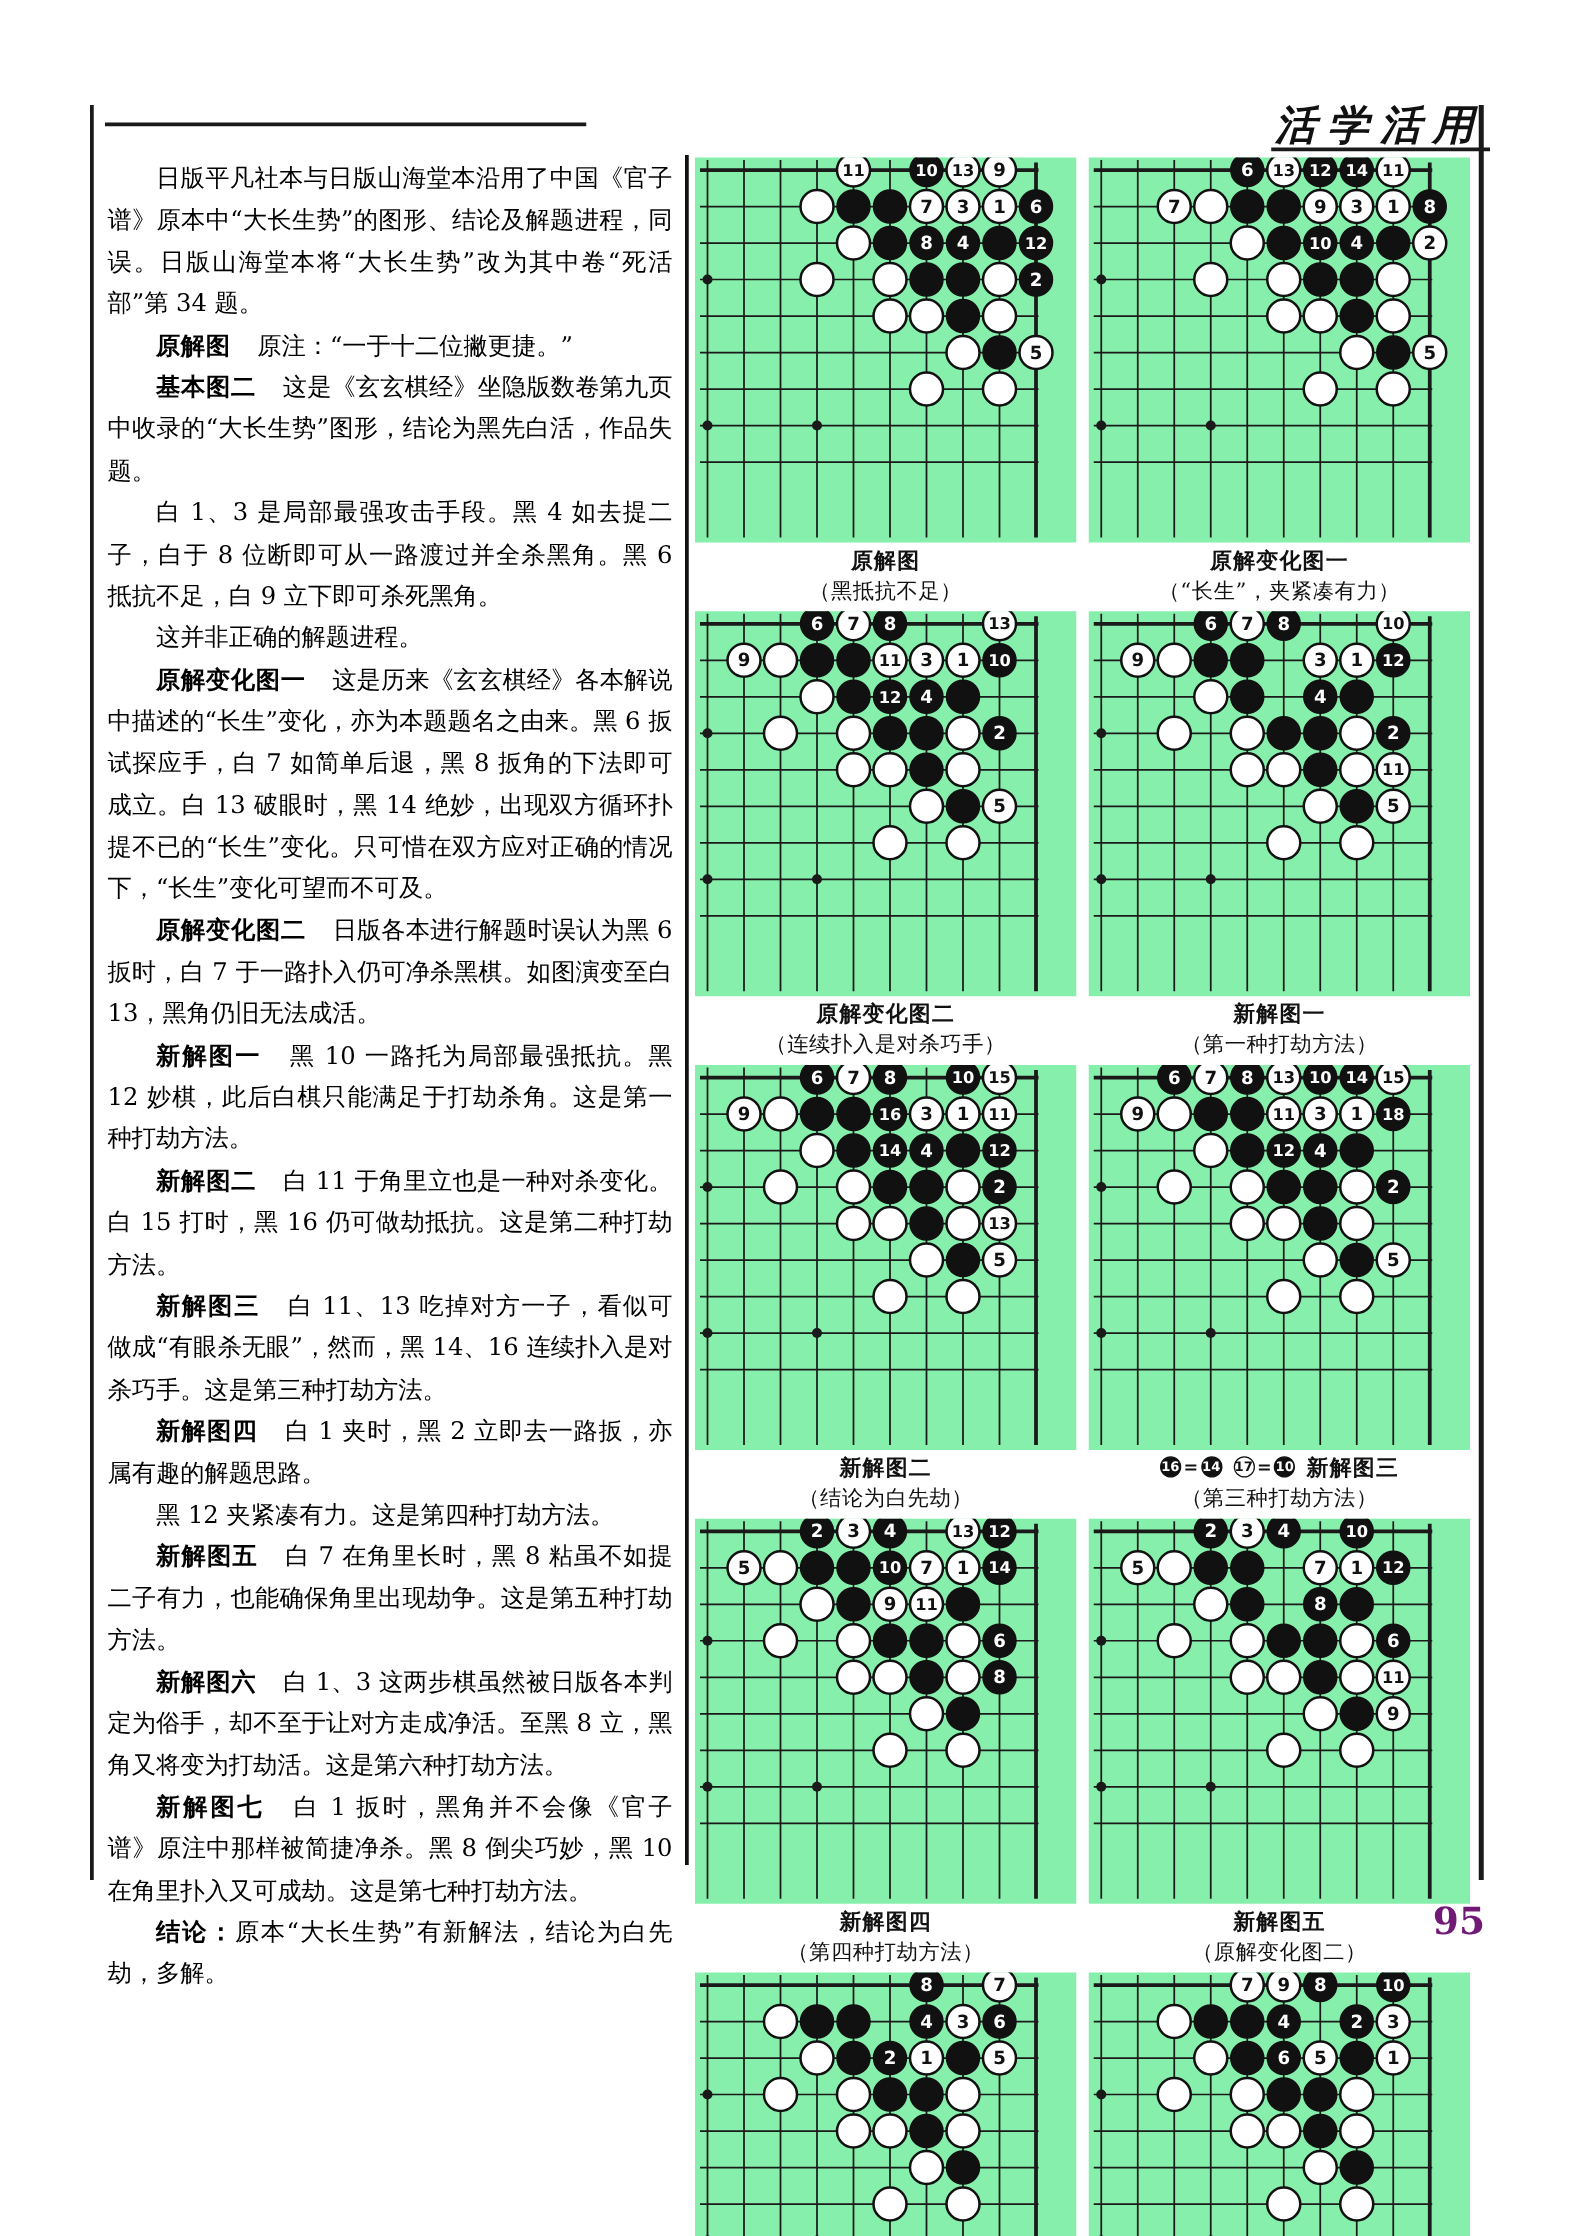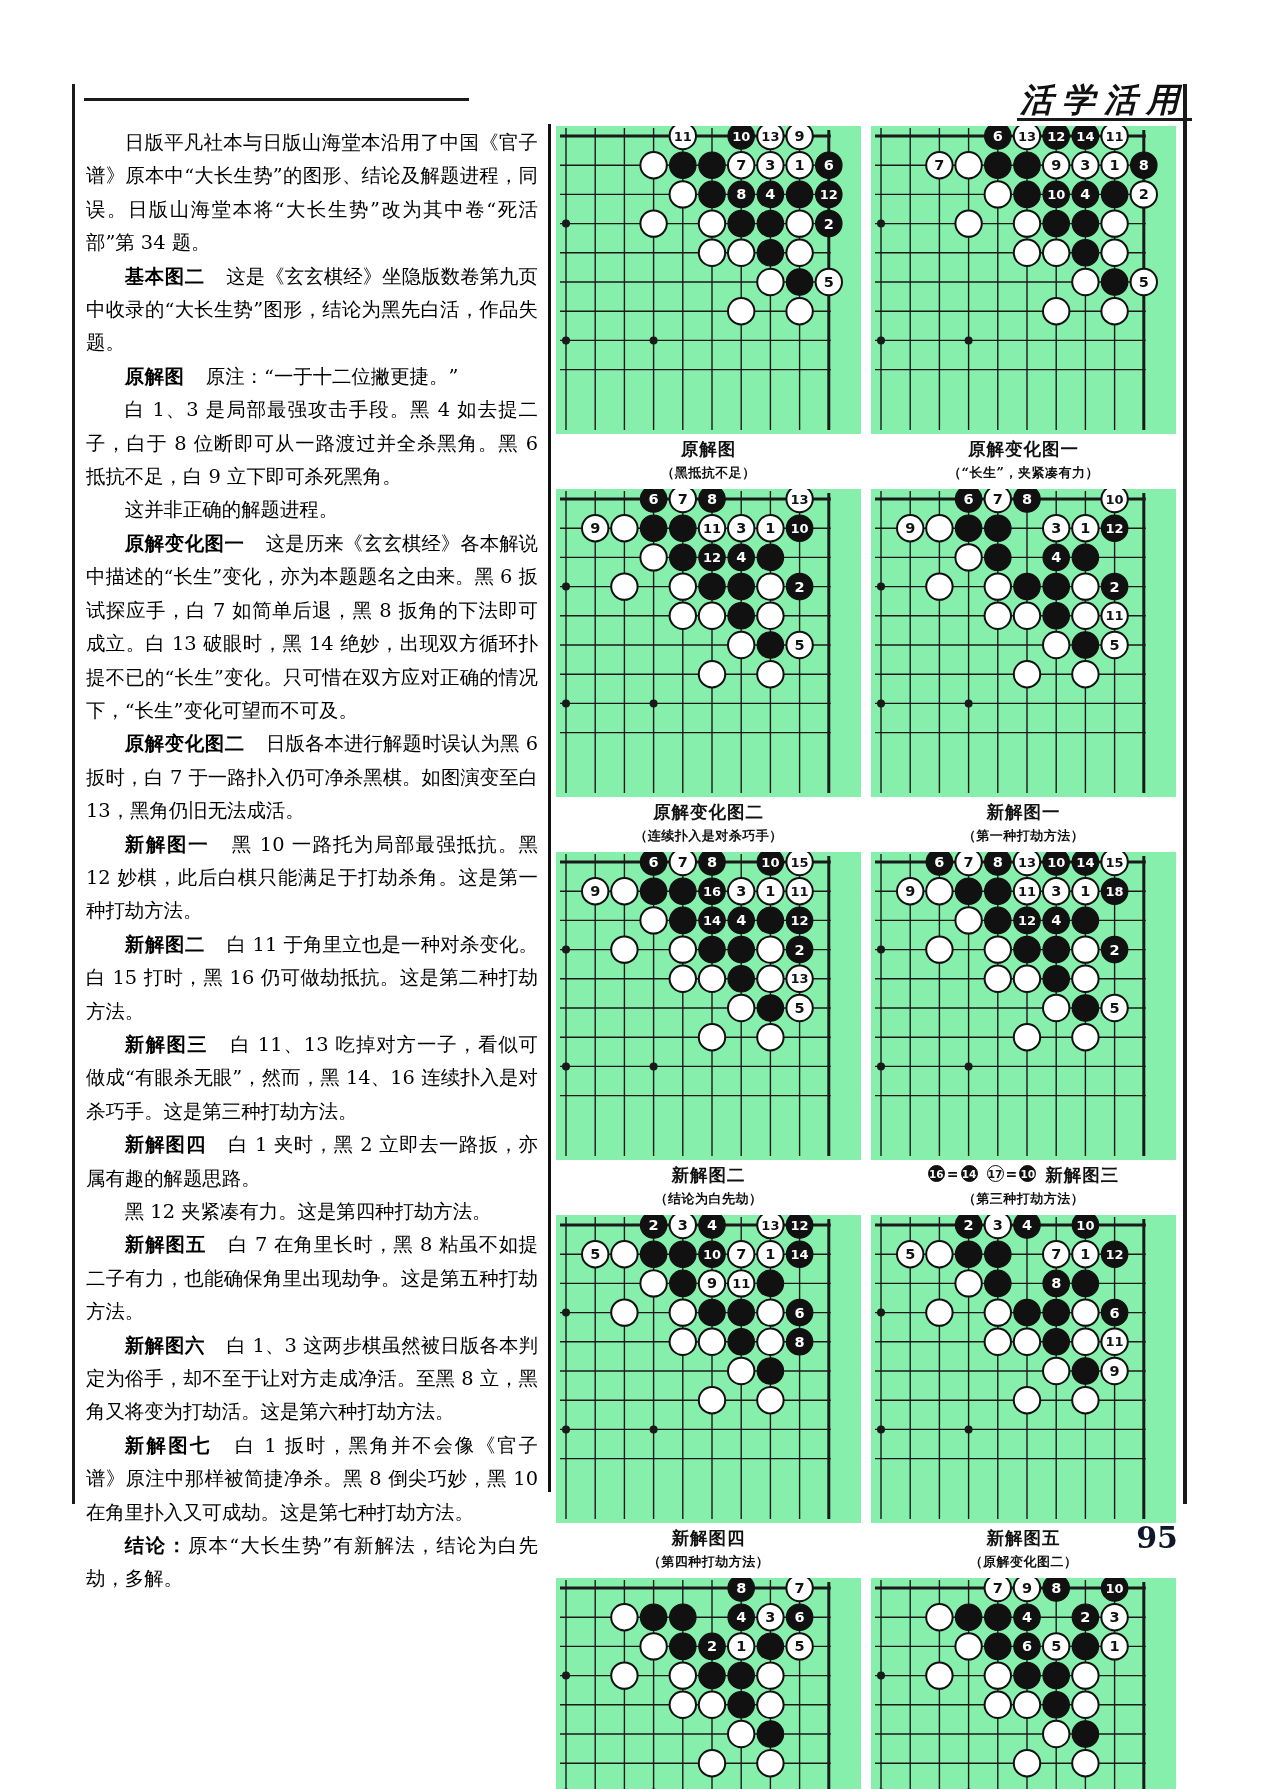--- a/index.html
+++ b/index.html
@@ -53,56 +53,56 @@
     background:#86efac;
   }
   .board svg { display:block; }
 
   .cap {
     text-align:center;
     font-family: "DejaVu Serif", "Liberation Serif", serif;
     color:#111;
   }
   .cap-title { font-size:17.5px; font-weight:700; letter-spacing:1px; margin-top:3px; line-height:24px;}
-  .cap-sub  { font-size:13px; font-weight:700; letter-spacing:0.5px; line-height:24px;}
+  .cap-sub  { font-size:17px; font-weight:400; letter-spacing:0.5px; line-height:24px;}
   .cap-eq   { font-size:14px; font-weight:700; }
 
   .cap-title-row { display:flex; justify-content:center; align-items:center; gap:9px; }
   .eqgrp { display:inline-flex; align-items:center; gap:2px; }
 
   
   .ministone {
     display:inline-block; width:17px; height:17px; border-radius:50%;
     line-height:17px; text-align:center; font-size:10.5px; font-weight:700;
     vertical-align:middle;
     font-family:"DejaVu Sans","Liberation Sans",sans-serif;
   }
   .ms-b { background:#111; color:#fff; border:1px solid #111; }
   .ms-w { background:#fff; color:#111; border:1.4px solid #111; }
 
   #page-number {
-    position:absolute; right:88px; top:1520px;
+    position:absolute; right:78px; top:1520px;
     font-family:"DejaVu Serif","Liberation Serif",serif;
-    font-size:30px; font-weight:700; color:#0f172a;
+    font-size:30px; font-weight:700; color:#701a75;
   }
 </style>
 </head>
 <body>
 
 <div id="page-border-left"></div>
 <div id="page-border-right"></div>
 <div id="header-rule"></div>
 <div id="header-logo">活学活用</div>
 <div id="header-logo-rule"></div>
 <div id="center-rule"></div>
 
 <div id="text-col">
     <p><span>日版平凡社本与日版山海堂本沿用了中国《官子谱》原本中“大长生势”的图形、结论及解题进程，同误。日版山海堂本将“大长生势”改为其中卷“死活部”第 34 题。</span></p>
+    <p><span class="lead">原解图</span><span class="gap"></span><span>原注：“一于十二位撇更捷。”</span></p>
     <p><span class="lead">基本图二</span><span class="gap"></span><span>这是《玄玄棋经》坐隐版数卷第九页中收录的“大长生势”图形，结论为黑先白活，作品失题。</span></p>
-    <p><span class="lead">原解图</span><span class="gap"></span><span>原注：“一于十二位撇更捷。”</span></p>
     <p><span>白 1、3 是局部最强攻击手段。黑 4 如去提二子，白于 8 位断即可从一路渡过并全杀黑角。黑 6 抵抗不足，白 9 立下即可杀死黑角。</span></p>
     <p><span>这并非正确的解题进程。</span></p>
     <p><span class="lead">原解变化图一</span><span class="gap"></span><span>这是历来《玄玄棋经》各本解说中描述的“长生”变化，亦为本题题名之由来。黑 6 扳试探应手，白 7 如简单后退，黑 8 扳角的下法即可成立。白 13 破眼时，黑 14 绝妙，出现双方循环扑提不已的“长生”变化。只可惜在双方应对正确的情况下，“长生”变化可望而不可及。</span></p>
     <p><span class="lead">原解变化图二</span><span class="gap"></span><span>日版各本进行解题时误认为黑 6 扳时，白 7 于一路扑入仍可净杀黑棋。如图演变至白 13，黑角仍旧无法成活。</span></p>
     <p><span class="lead">新解图一</span><span class="gap"></span><span>黑 10 一路托为局部最强抵抗。黑 12 妙棋，此后白棋只能满足于打劫杀角。这是第一种打劫方法。</span></p>
     <p><span class="lead">新解图二</span><span class="gap"></span><span>白 11 于角里立也是一种对杀变化。白 15 打时，黑 16 仍可做劫抵抗。这是第二种打劫方法。</span></p>
     <p><span class="lead">新解图三</span><span class="gap"></span><span>白 11、13 吃掉对方一子，看似可做成“有眼杀无眼”，然而，黑 14、16 连续扑入是对杀巧手。这是第三种打劫方法。</span></p>
     <p><span class="lead">新解图四</span><span class="gap"></span><span>白 1 夹时，黑 2 立即去一路扳，亦属有趣的解题思路。</span></p>
     <p><span>黑 12 夹紧凑有力。这是第四种打劫方法。</span></p>
     <p><span class="lead">新解图五</span><span class="gap"></span><span>白 7 在角里长时，黑 8 粘虽不如提二子有力，也能确保角里出现劫争。这是第五种打劫方法。</span></p>

